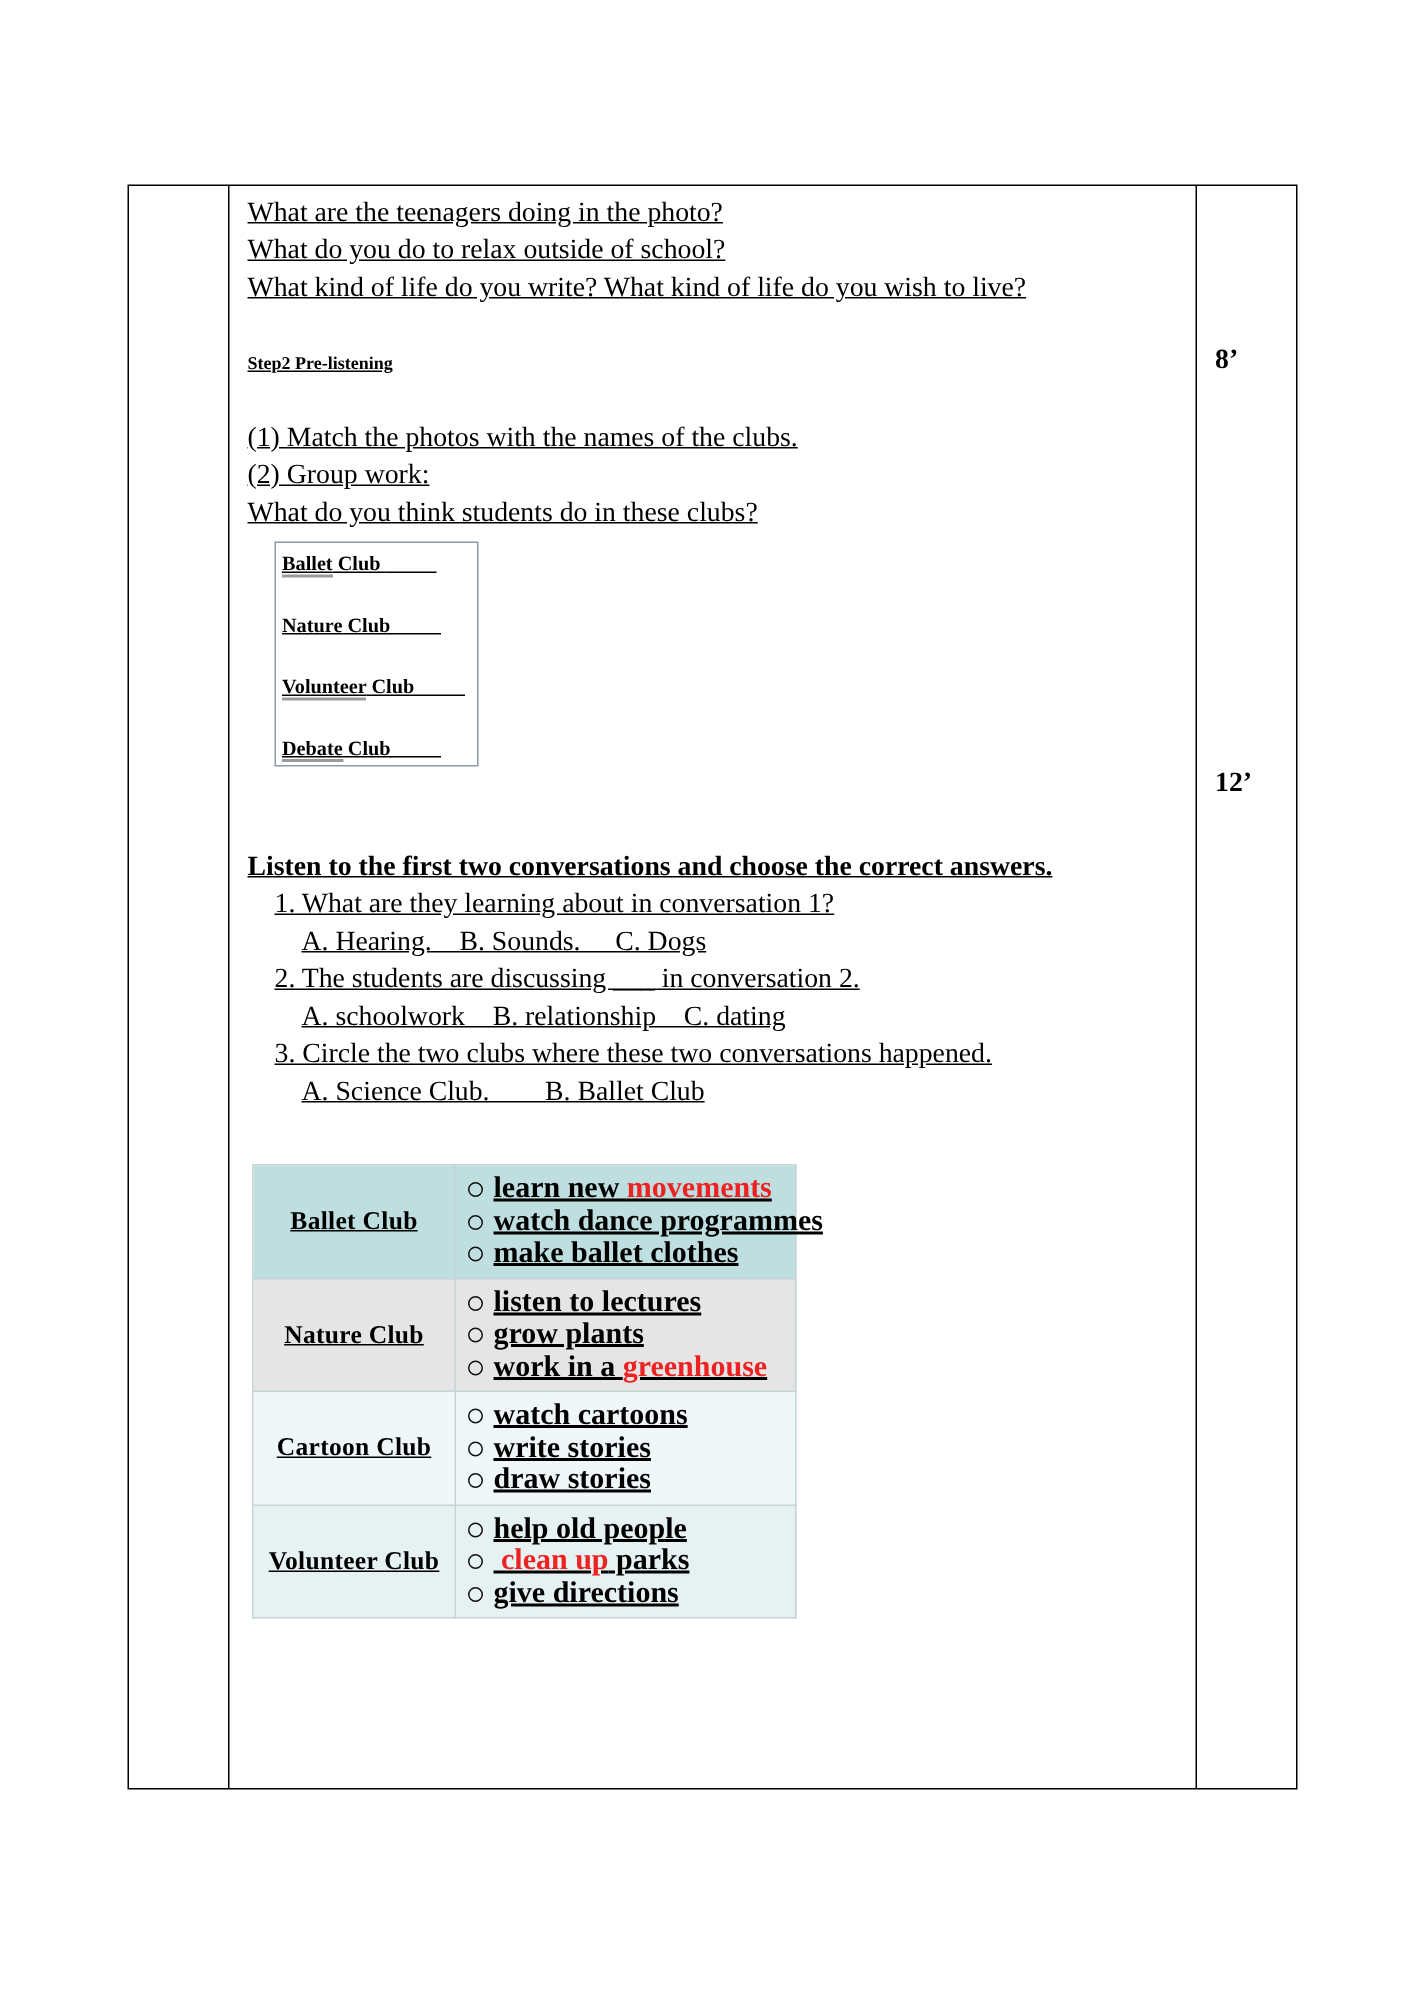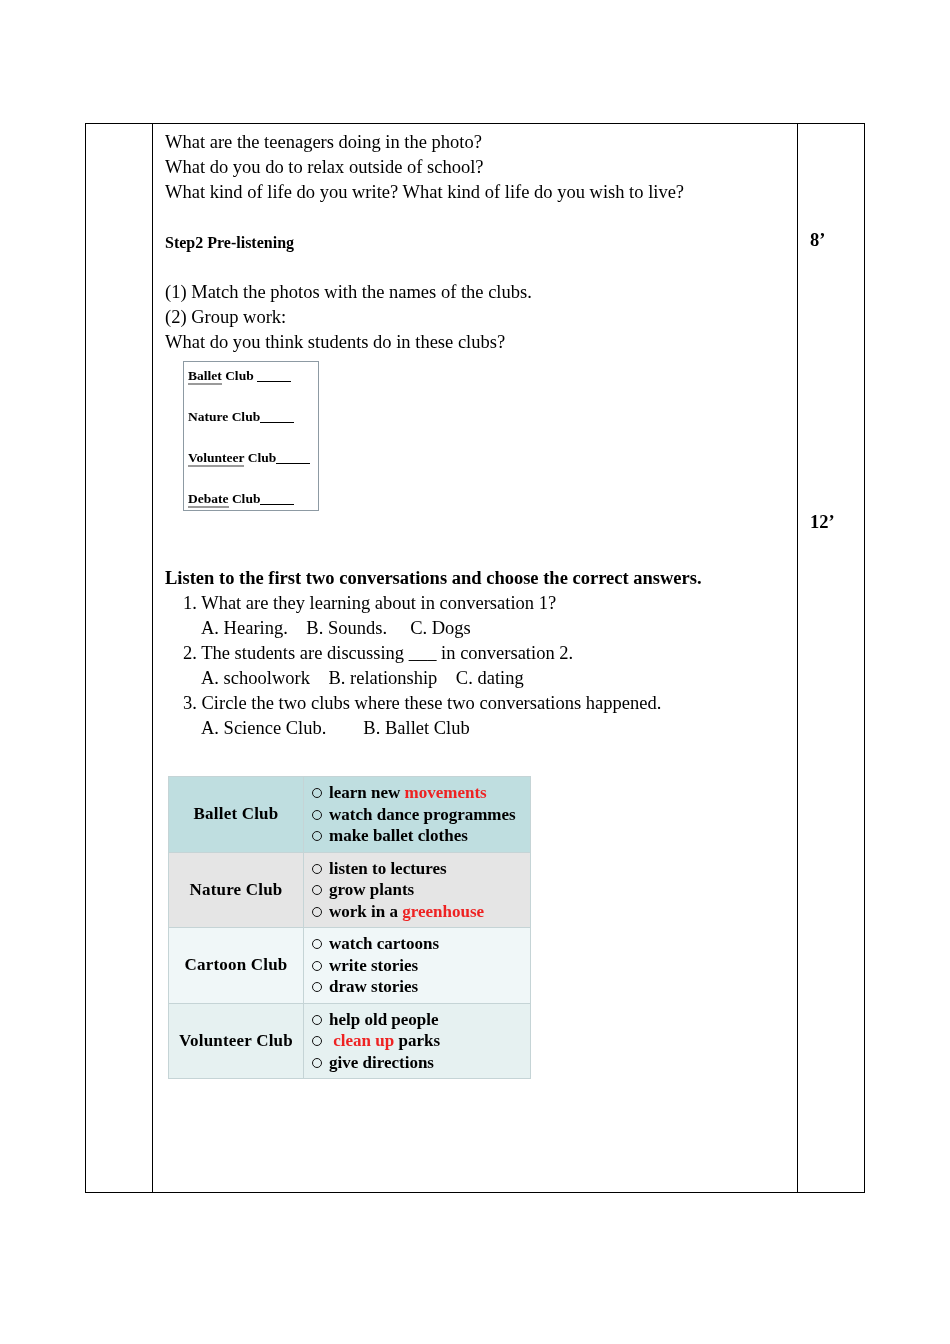--- a/index.html
+++ b/index.html
@@ -19,20 +19,21 @@
   
   .doc-table {
     position: absolute;
     left: 85px;
     top: 123px;
     width: 780px;
     height: 1070px;
     border: 1px solid #000;
     box-sizing: border-box;
     display: flex;
+    text-decoration: underline;
   }
   .col-left {
     width: 67px;
     flex: 0 0 67px;
     border-right: 1px solid #000;
     box-sizing: border-box;
   }
   .col-main {
     flex: 1 1 auto;
     border-right: 1px solid #000;
@@ -50,21 +51,21 @@
   
   .line {
     font-size: 18.5px;
     line-height: 25px;
     white-space: pre-wrap;
   }
   .bold {
     font-weight: bold;
   }
   .step-head {
-    font-size: 16px;
+    font-size: 12px;
     line-height: 25px;
     font-weight: bold;
   }
   .spacer-md { height: 25px; }
   .spacer-lg { height: 30px; }
 
   .indent1 { padding-left: 18px; }
   .indent2 { padding-left: 36px; }
 
   .time-mark {
@@ -125,21 +126,21 @@
     font-weight: bold;
     font-size: 17px;
     font-family: "Liberation Serif", "DejaVu Serif", serif;
     letter-spacing: .2px;
   }
   .act-items {
     padding: 5px 0 5px 8px !important;
   }
   .act-item {
     font-weight: bold;
-    font-size: 17px;
+    font-size: 20px;
     line-height: 21.5px;
     font-family: "Liberation Serif", "DejaVu Serif", serif;
     white-space: nowrap;
   }
   .bullet {
     display: inline-block;
     width: 10px;
     height: 10px;
     border: 1.8px solid #111;
     border-radius: 50%;

